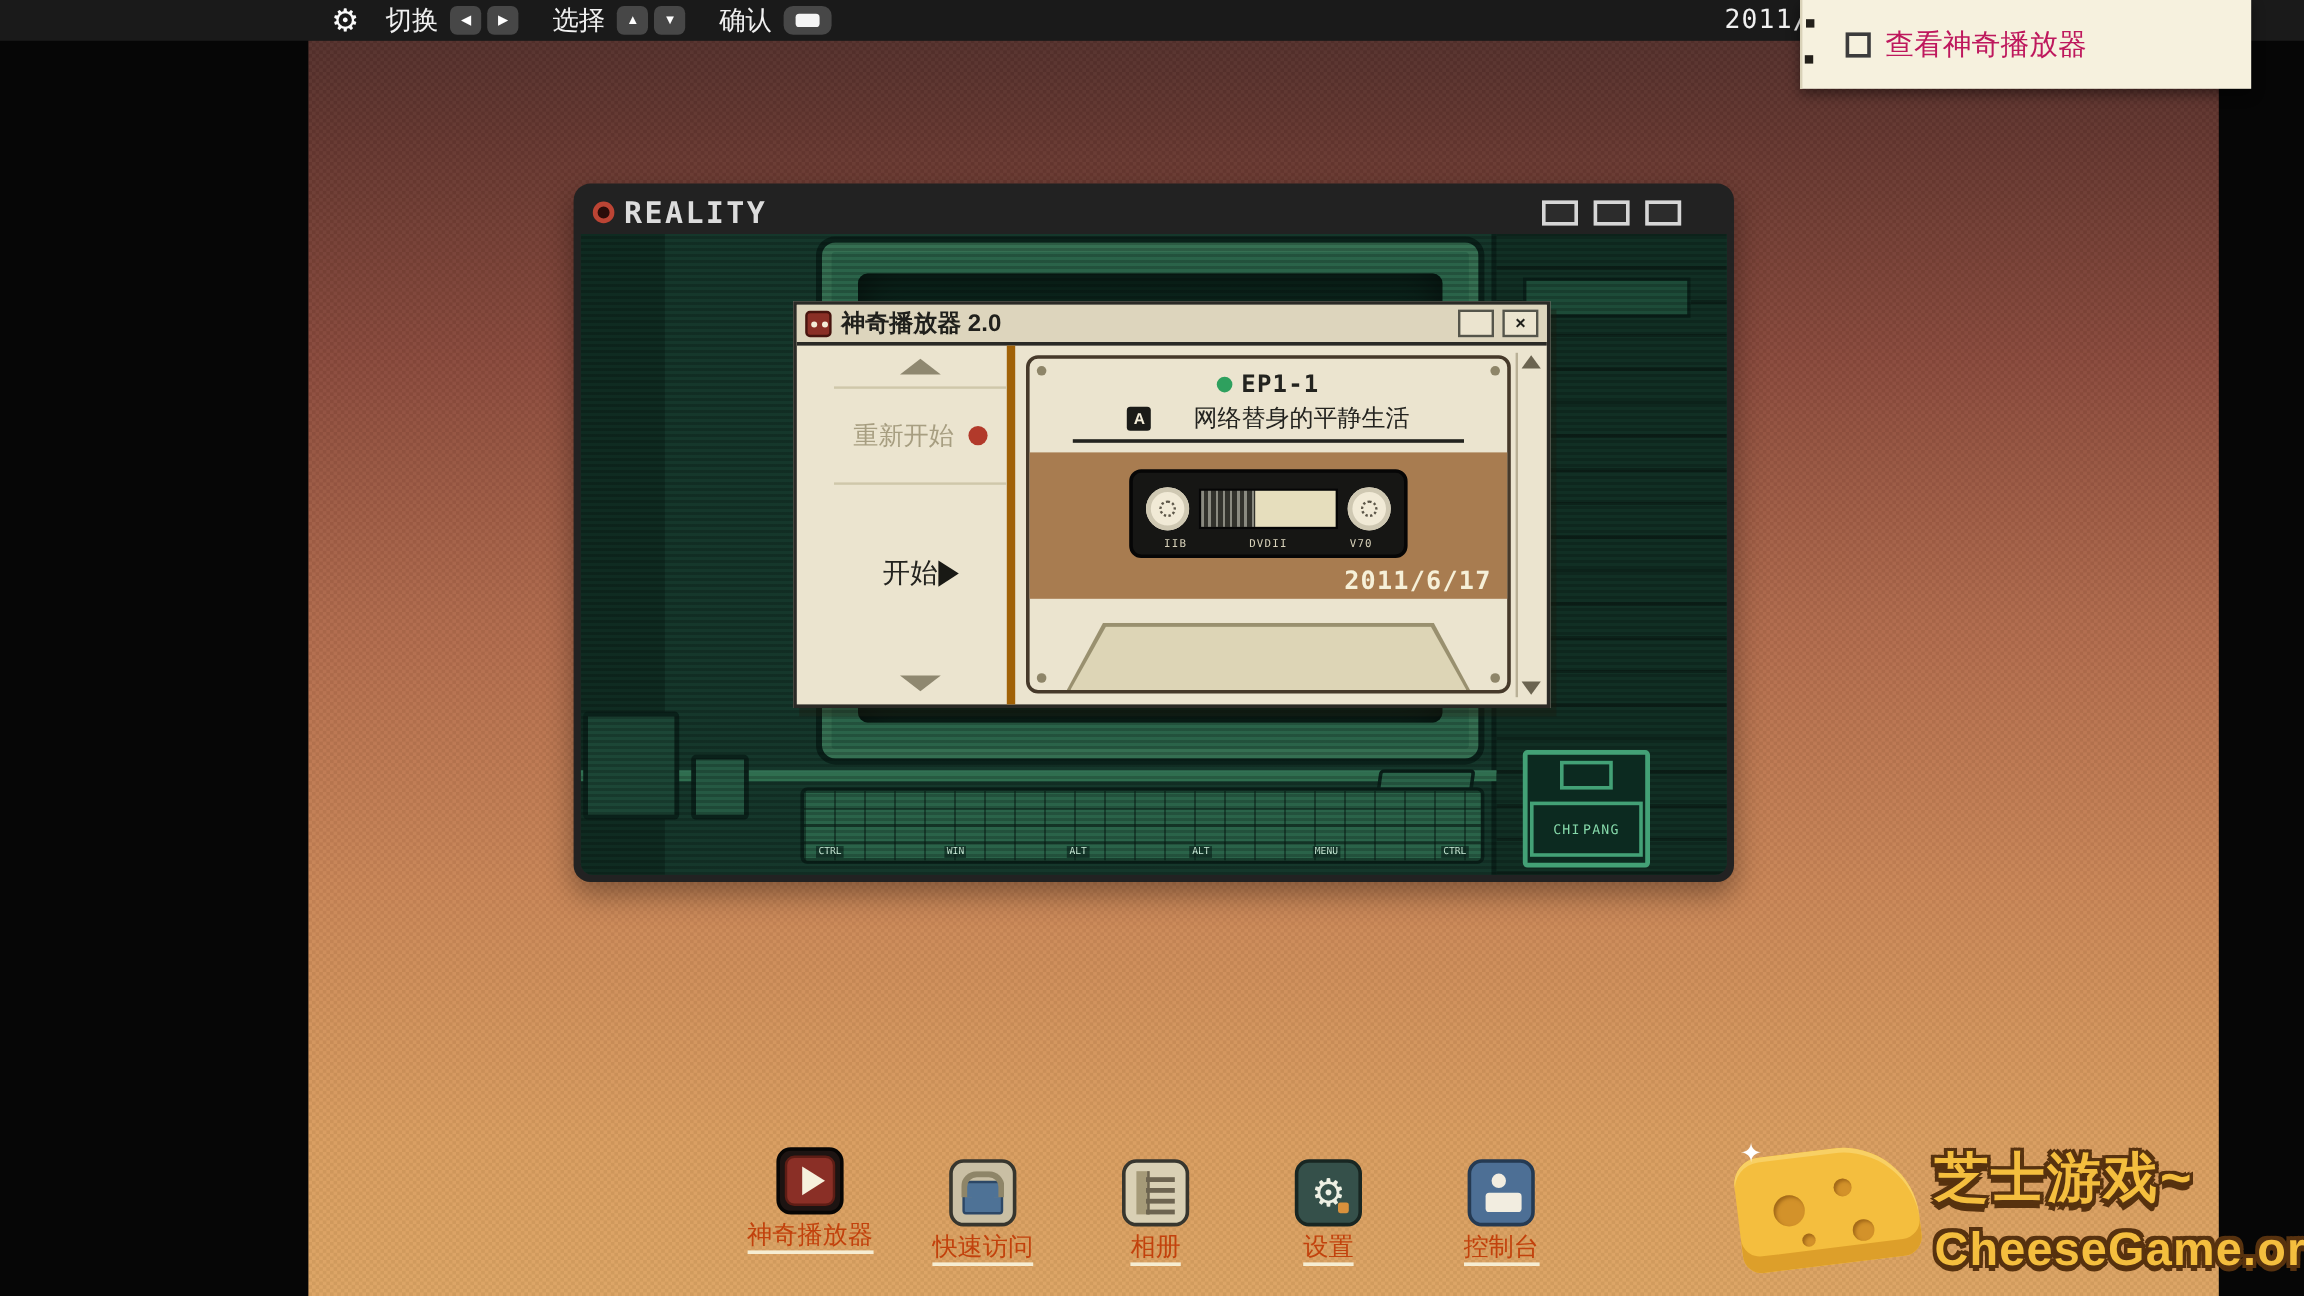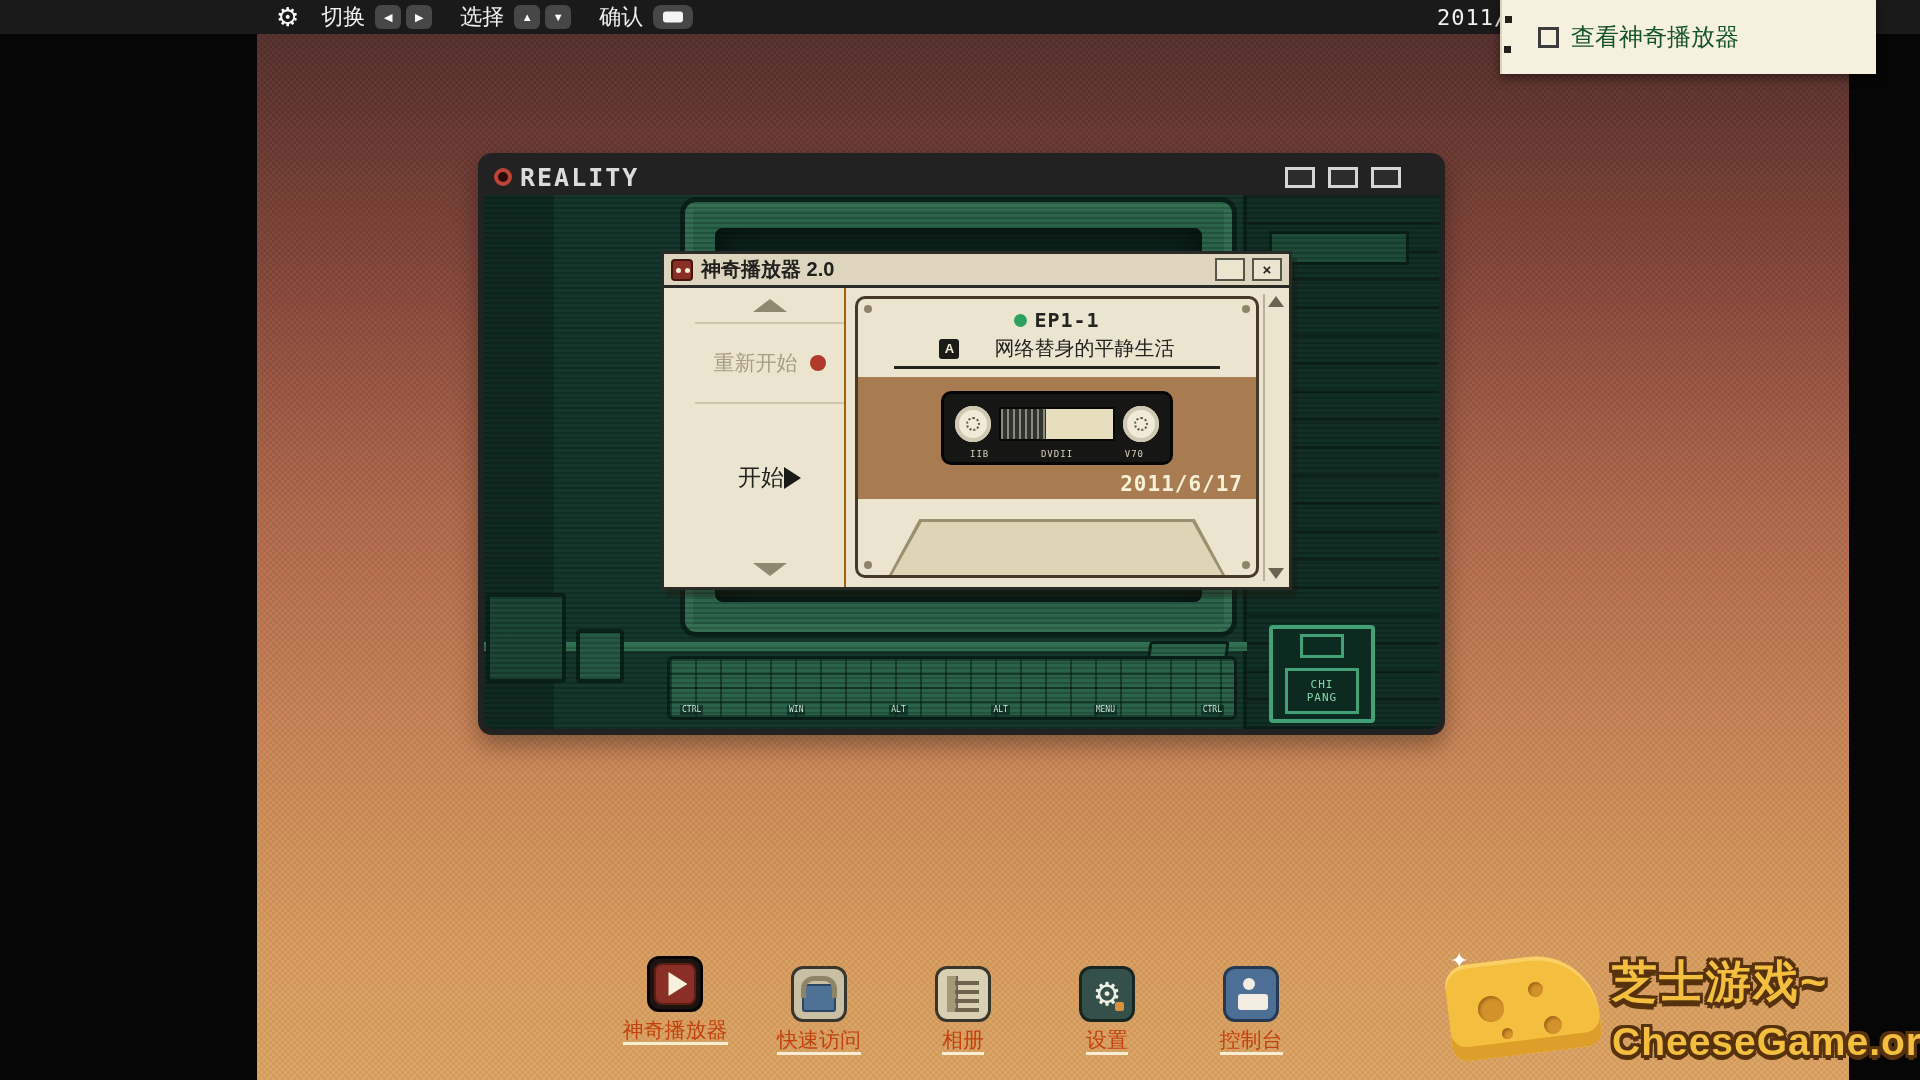--- a/index.html
+++ b/index.html
@@ -30,21 +30,21 @@
     color:#f0f0f0; font-family:"DejaVu Sans Mono",monospace; letter-spacing:1px; }
 
   
   .note { position:absolute; left:1500px; top:0; width:376px; height:74px; background:#f6f1de;
     z-index:60; display:flex; align-items:center; padding-left:36px;
     box-shadow:0 4px 10px rgba(0,0,0,0.45); border-left:2px solid #d9d2b8; }
   .note::before { content:''; position:absolute; left:3px; top:16px; width:7px; height:7px;
     background:#23201a; box-shadow:-1px 30px 0 #23201a; }
   .note-checkbox { width:21px; height:21px; border:3px solid #3c3c3c; background:transparent;
     margin-right:12px; flex:none; cursor:pointer; }
-  .note-text { font-size:24px; color:#14532d; }
+  .note-text { font-size:24px; color:#be185d; }
 
   
   .reality { position:absolute; left:478px; top:153px; width:967px; height:582px; background:#222;
     border-radius:14px; z-index:10; padding:6px; box-shadow:0 10px 24px rgba(0,0,0,0.35); }
   .reality-titlebar { height:36px; display:flex; align-items:center; padding:0 10px; }
   .reality-dot { width:18px; height:18px; border-radius:50%; background:#2a0c09; border:4px solid #bc4434;
     margin-right:8px; flex:none; }
   .reality-title { font-family:"DejaVu Sans Mono",monospace; font-size:25px; font-weight:bold;
     letter-spacing:2px; color:#dcdcdc; }
   .win-btns { margin-left:auto; display:flex; gap:13px; margin-right:28px; }
@@ -70,22 +70,22 @@
     background:rgba(10,33,26,0.6); padding:0 2px; line-height:1.3; }
   .cabinet { position:absolute; right:0; top:0; width:196px; height:100%; background:#112f24;
     border-left:4px solid #0a211a;
     background-image:repeating-linear-gradient(0deg, rgba(0,0,0,0.28) 0 3px, transparent 3px 28px); }
   .cab-slot { position:absolute; right:30px; top:36px; width:140px; height:34px; background:#1d4b38;
     border:3px solid #0a211a; }
   .floppy { position:absolute; right:64px; top:430px; width:106px; height:98px; background:#0c2a20;
     border:4px solid #43a176; border-radius:4px; z-index:2; }
   .floppy-shutter { position:absolute; top:5px; left:50%; transform:translateX(-50%); width:44px; height:24px;
     border:3px solid #43a176; background:#0c2a20; }
-  .floppy-label { position:absolute; bottom:5px; left:50%; transform:translateX(-50%); width:74px; height:46px;
-    border:3px solid #43a176; display:flex; flex-direction:column; align-items:center; justify-content:center; gap:2px; }
+  .floppy-label { position:absolute; bottom:5px; left:50%; transform:translateX(-50%); width:94px; height:46px;
+    border:3px solid #43a176; display:flex; flex-direction:row; align-items:center; justify-content:center; gap:2px; }
   .floppy-label span { font-size:11px; line-height:1; color:#86d9aa; font-family:"DejaVu Sans Mono",monospace; letter-spacing:1px; }
   .left-box { position:absolute; background:#1c4636; border:4px solid #0a211a; border-radius:4px; }
   .left-box.a { left:2px; top:398px; width:80px; height:90px; }
   .left-box.b { left:92px; top:434px; width:48px; height:54px; background:#255943; }
   .scanlines { position:absolute; inset:0; pointer-events:none;
     background:repeating-linear-gradient(0deg, rgba(0,0,0,0.18) 0 2px, rgba(0,0,0,0) 2px 5px); }
 
   
   .player { position:absolute; left:661px; top:251px; width:631px; height:339px; z-index:30;
     background:#ebe4cf; border:3px solid #2a2a26; box-shadow:5px 7px 0 rgba(30,25,15,0.35);
@@ -94,21 +94,21 @@
     display:flex; align-items:center; padding:0 7px; gap:8px; }
   .player-icon { width:22px; height:22px; background:#8a2f26; border:2px solid #47140e; border-radius:4px;
     position:relative; flex:none; }
   .player-icon::after { content:''; position:absolute; left:3px; top:7px; width:5px; height:5px;
     border-radius:50%; background:#f3ecd8; box-shadow:9px 0 0 #f3ecd8; }
   .player-title { font-size:20px; font-weight:bold; color:#20201c; }
   .player-btns { margin-left:auto; display:flex; gap:7px; }
   .p-btn { width:30px; height:23px; background:#ebe4cf; border:2px solid #55554b; display:flex;
     align-items:center; justify-content:center; font-size:15px; font-weight:bold; color:#20201c; cursor:pointer; }
   .player-body { flex:1; display:flex; min-height:0; }
-  .player-left { width:182px; flex:none; border-right:2px solid #a16207; display:flex; flex-direction:column;padding-left:31px; }
+  .player-left { width:182px; flex:none; border-right:7px solid #a16207; display:flex; flex-direction:column;padding-left:31px; }
   .nav-arrow { display:flex; align-items:center; justify-content:center; cursor:pointer; }
   .nav-arrow.up { height:34px; } .nav-arrow.down { height:36px; }
   .tri-up { width:0; height:0; border-left:17px solid transparent; border-right:17px solid transparent;
     border-bottom:13px solid #8f8870; }
   .tri-down { width:0; height:0; border-left:17px solid transparent; border-right:17px solid transparent;
     border-top:13px solid #8f8870; }
   .row.restart { height:82px; display:flex; align-items:center; justify-content:center; gap:12px;
     border-top:2px solid #cfc7aa; border-bottom:2px solid #cfc7aa; cursor:pointer; }
   .restart-label { font-size:21px; color:#a79e81; }
   .restart-dot { width:16px; height:16px; border-radius:50%; background:#b23a2b; }

